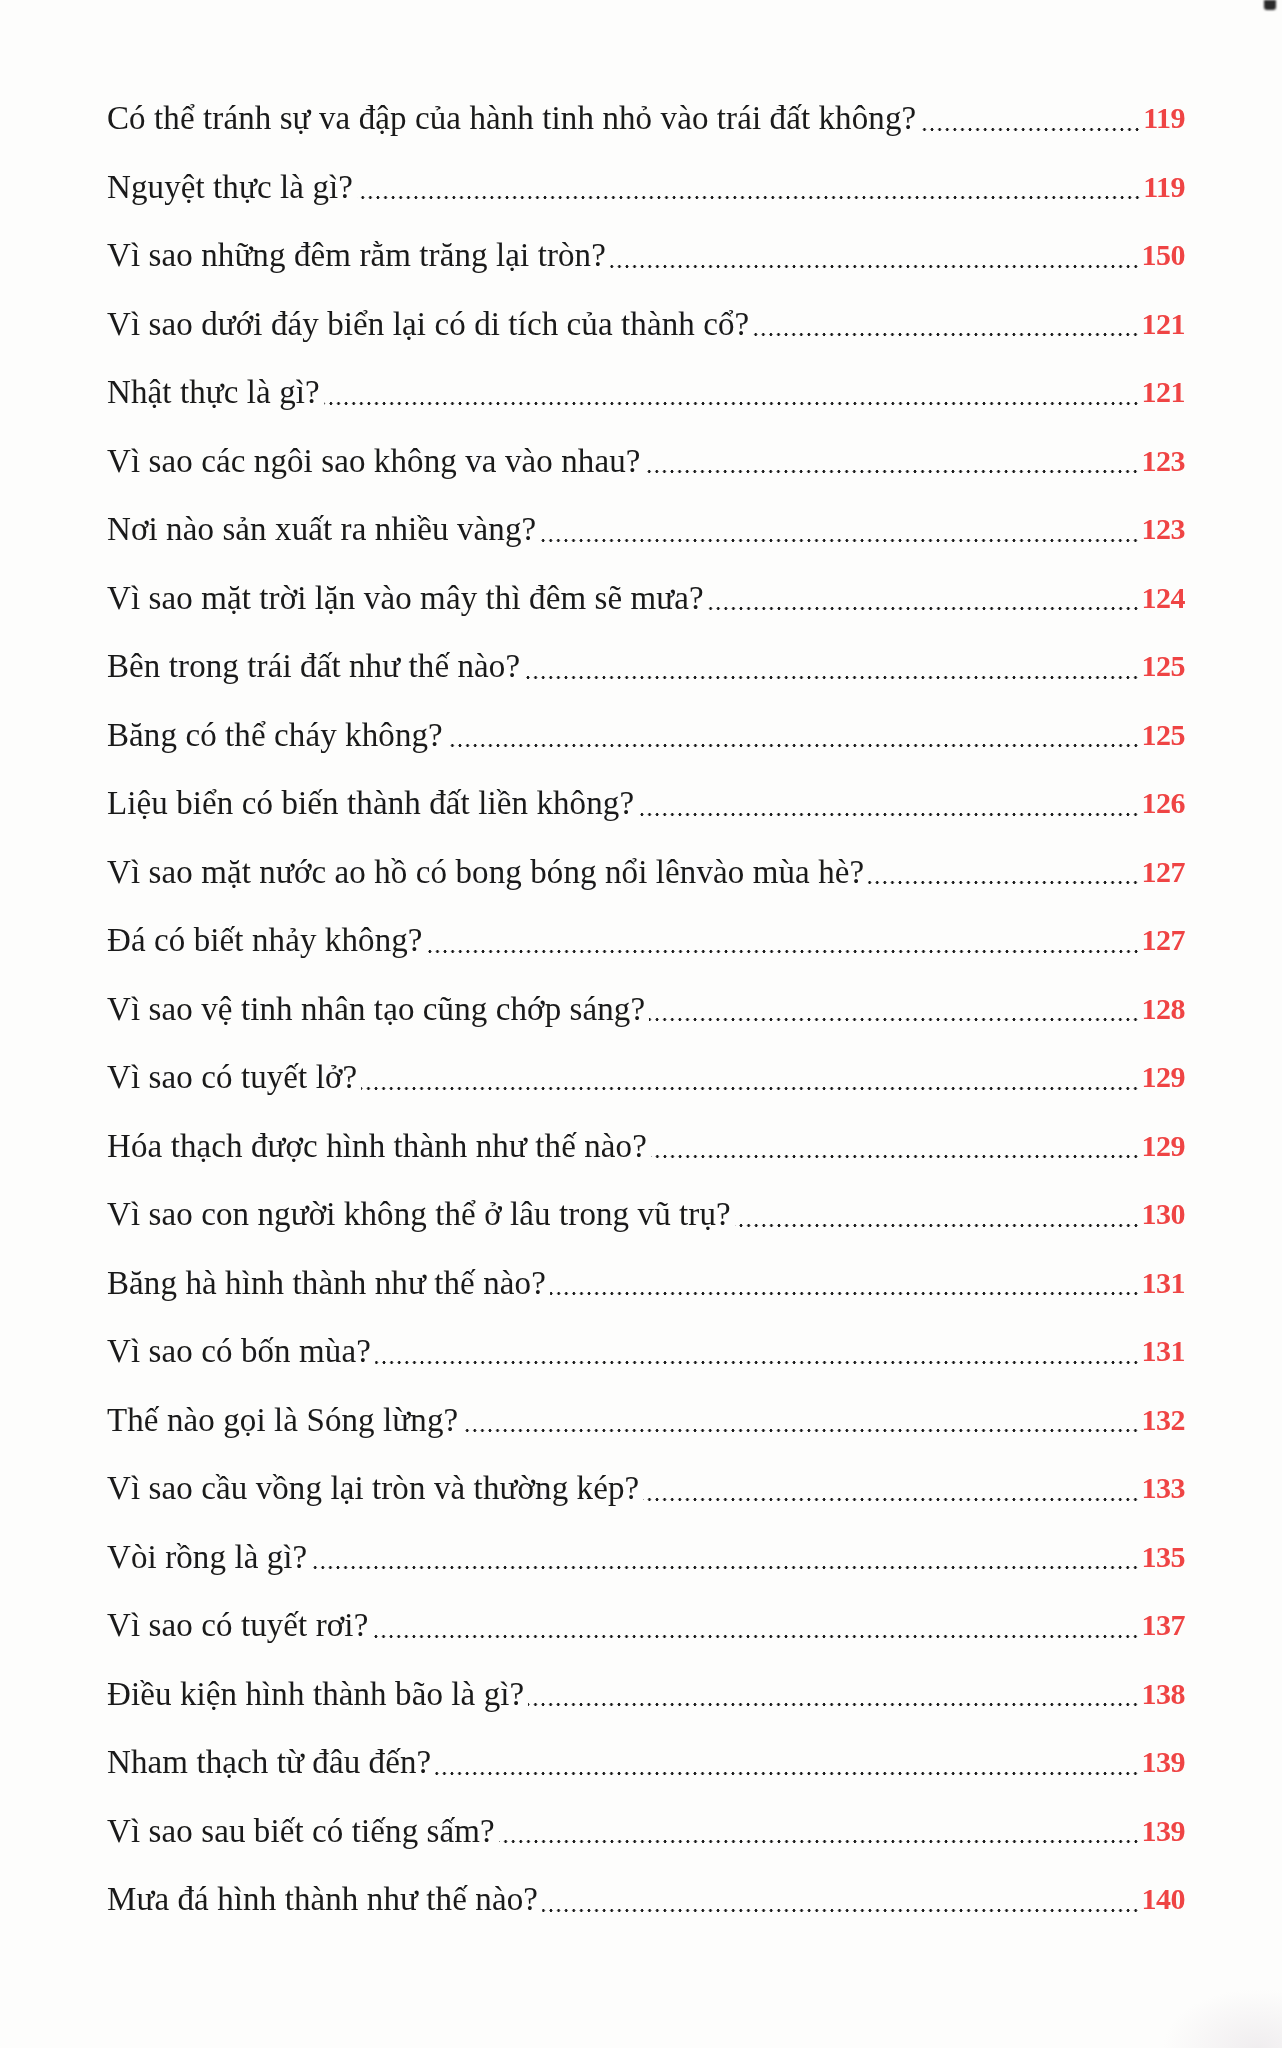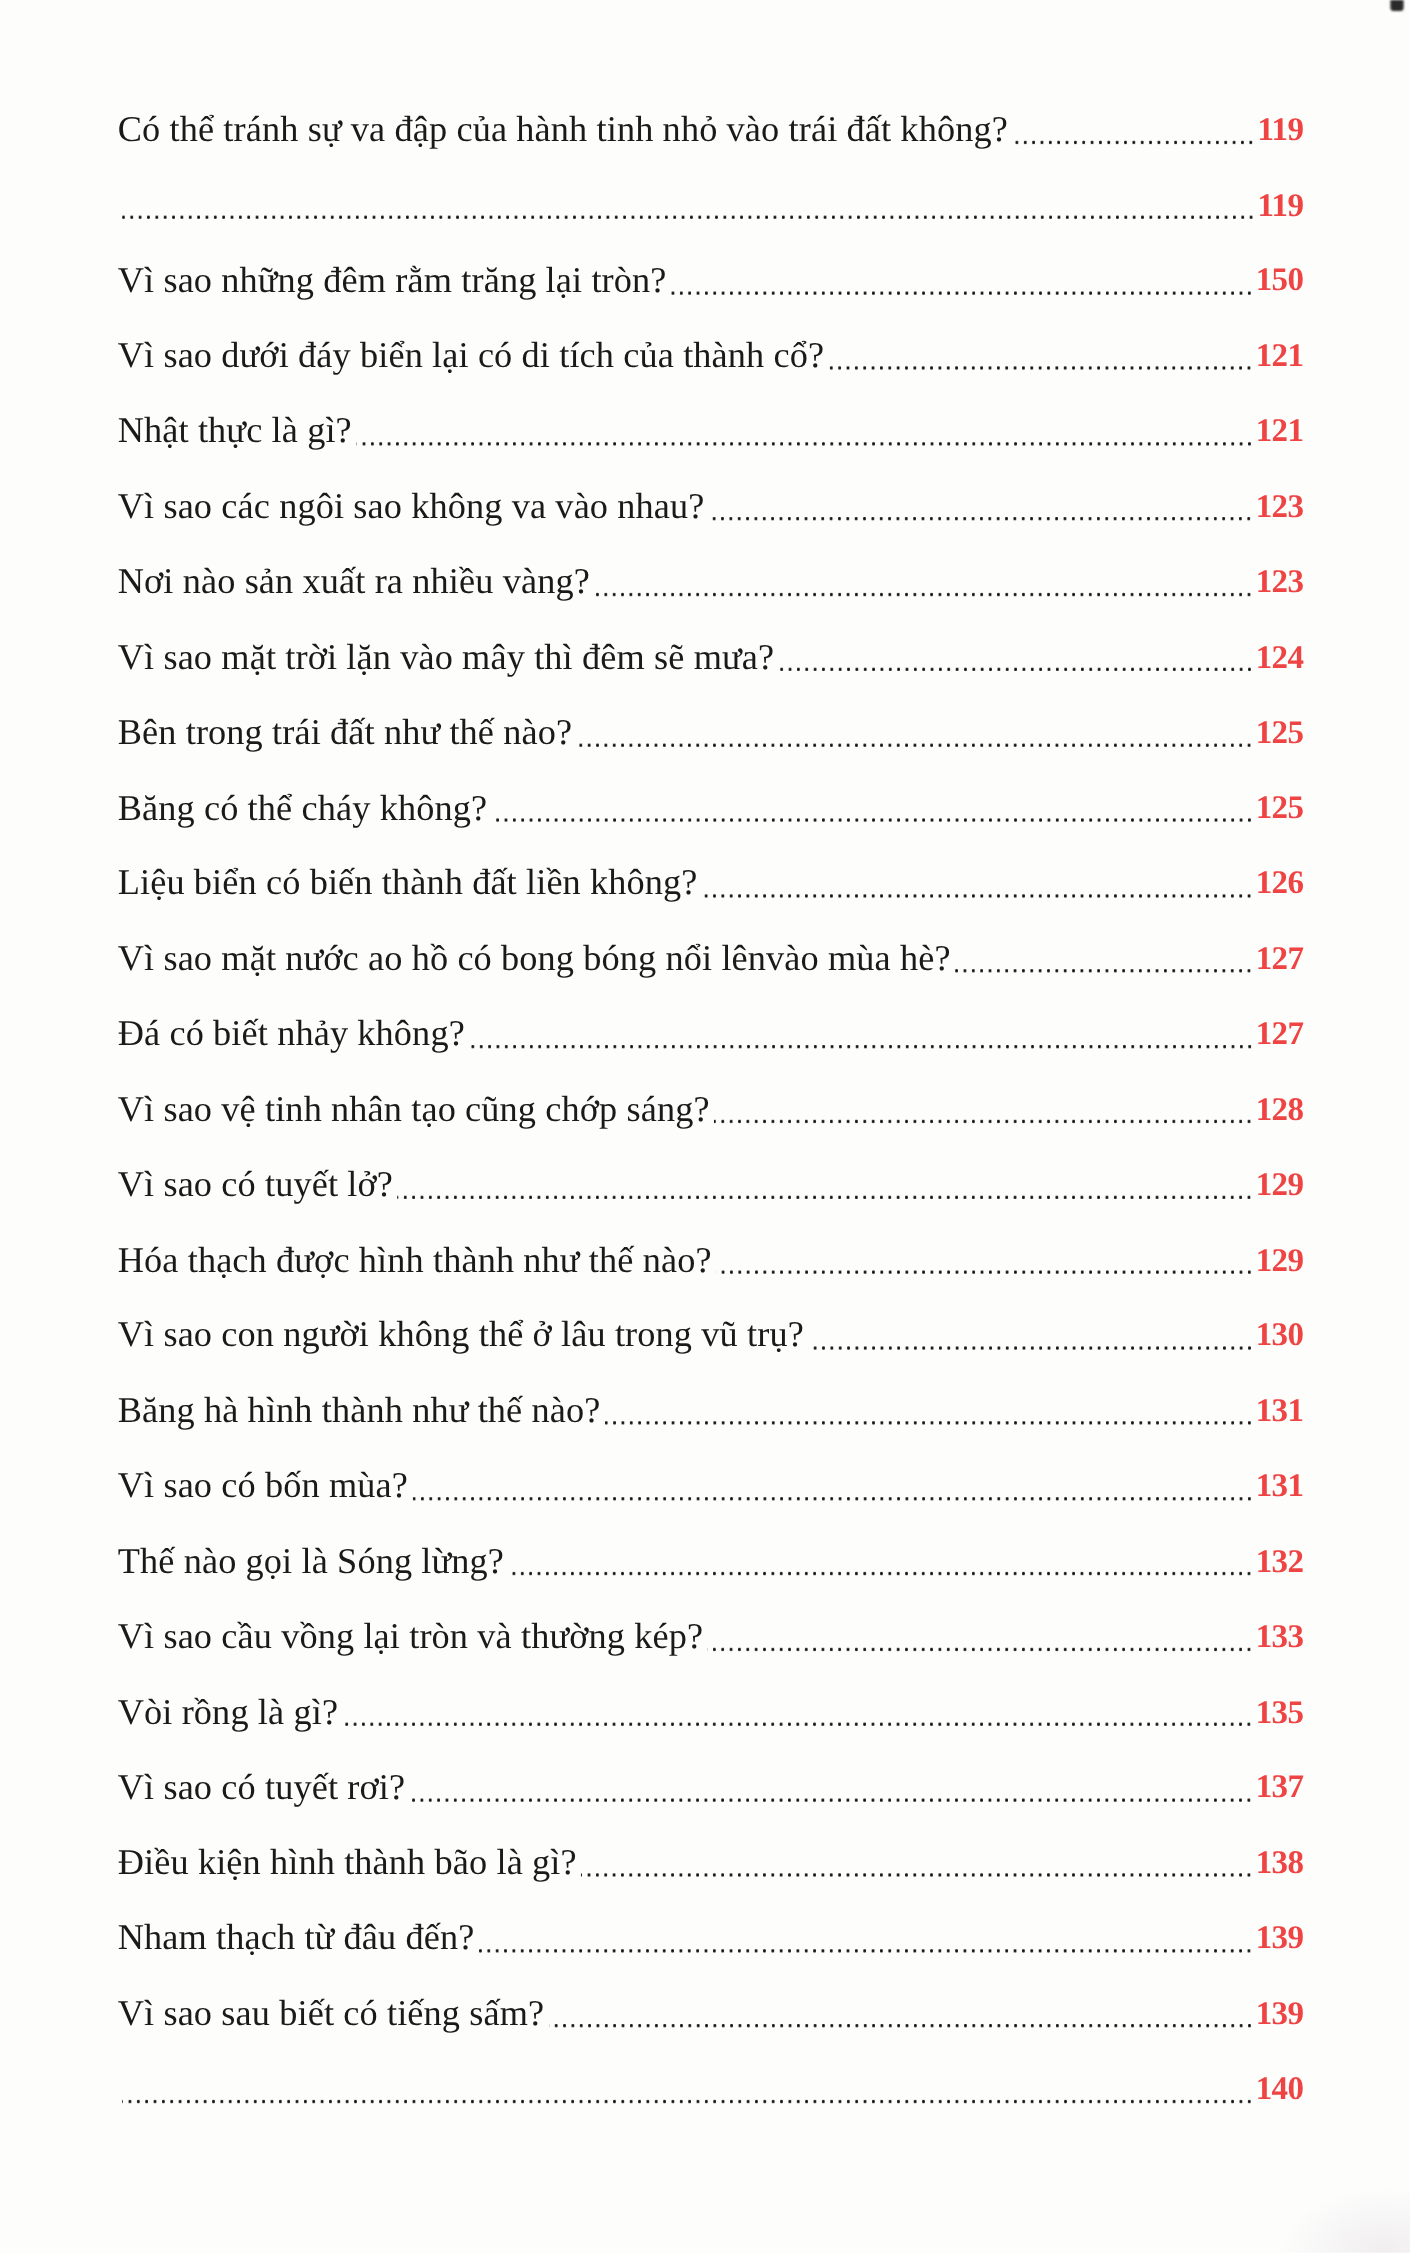--- a/index.html
+++ b/index.html
@@ -83,20 +83,21 @@
 
 <div class="corner-mark"></div>
 
 <div class="toc">
   <div class="toc-row">
       <span class="toc-title">Có thể tránh sự va đập của hành tinh nhỏ vào trái đất không?</span>
       <span class="toc-leader"></span>
       <span class="toc-page">119</span>
     </div>
   <div class="toc-row">
+      <span class="toc-title">Nguyệt thực là gì?</span>
       <span class="toc-leader"></span>
       <span class="toc-page">119</span>
     </div>
   <div class="toc-row">
       <span class="toc-title">Vì sao những đêm rằm trăng lại tròn?</span>
       <span class="toc-leader"></span>
       <span class="toc-page">150</span>
     </div>
   <div class="toc-row">
       <span class="toc-title">Vì sao dưới đáy biển lại có di tích của thành cổ?</span>
@@ -207,18 +208,19 @@
       <span class="toc-title">Nham thạch từ đâu đến?</span>
       <span class="toc-leader"></span>
       <span class="toc-page">139</span>
     </div>
   <div class="toc-row">
       <span class="toc-title">Vì sao sau biết có tiếng sấm?</span>
       <span class="toc-leader"></span>
       <span class="toc-page">139</span>
     </div>
   <div class="toc-row">
+      <span class="toc-title">Mưa đá hình thành như thế nào?</span>
       <span class="toc-leader"></span>
       <span class="toc-page">140</span>
     </div>
 </div>
 
 <div class="scan-smudge"></div>
 
 </body></html>

